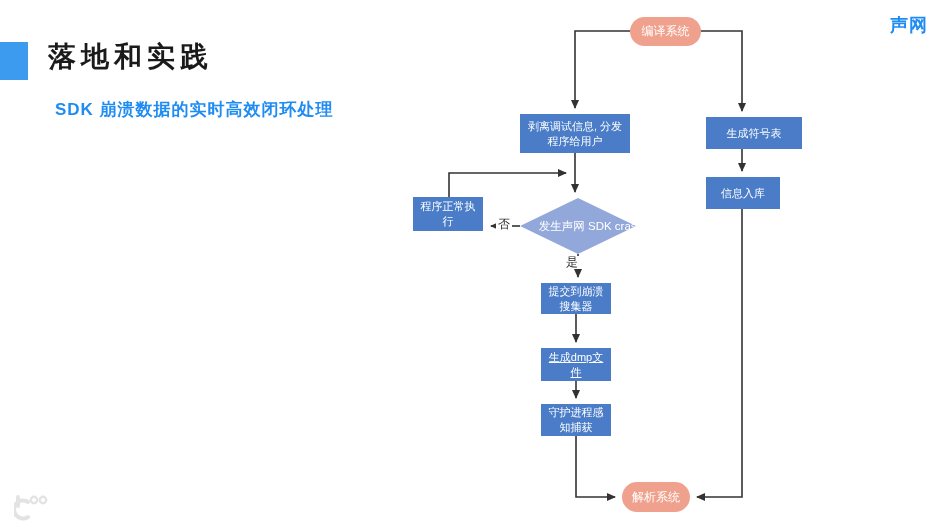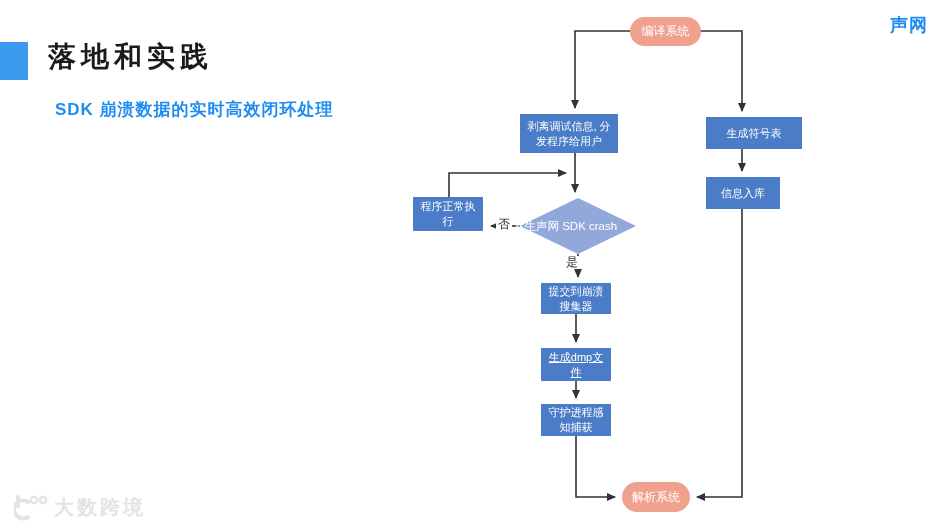--- a/index.html
+++ b/index.html
@@ -15,30 +15,30 @@
     color:#1e8cf2;letter-spacing:1px;}
   .brand-logo{position:absolute;right:12px;top:13px;font-size:18px;font-weight:bold;
     color:#1e8cf2;letter-spacing:1px;}
   
   .chart-layer{position:absolute;left:0;top:0;width:940px;height:529px;}
   .node{position:absolute;display:flex;align-items:center;justify-content:center;
     text-align:center;color:#ffffff;font-size:11px;line-height:1.35;box-sizing:border-box;
     padding:2px 4px;}
   .node.process{background:#4a7cc7;}
   .node.terminator{background:#f0a18d;border-radius:15px;font-size:12px;}
-  .n-strip{left:520px;top:114px;width:98px;height:39px;}
+  .n-strip{left:520px;top:114px;width:110px;height:39px;}
   .n-symbol{left:706px;top:117px;width:96px;height:32px;}
   .n-store{left:706px;top:177px;width:74px;height:32px;}
   .n-normal{left:413px;top:197px;width:70px;height:34px;}
   .n-daemon{left:541px;top:283px;width:70px;height:31px;}
   .n-dmp{left:541px;top:348px;width:70px;height:33px;text-decoration:underline;}
   .n-submit{left:541px;top:404px;width:70px;height:32px;}
   .n-compile{left:630px;top:17px;width:71px;height:29px;font-family:Liberation Serif, serif;}
   .n-parse{left:622px;top:482px;width:68px;height:30px;}
-  .diamond-label{position:absolute;left:513px;top:219px;width:130px;text-align:left;
+  .diamond-label{position:absolute;left:513px;top:219px;width:130px;text-align:right;
     color:#ffffff;font-size:11.5px;}
   .edge-label{position:absolute;background:#ffffff;color:#2b2b2b;font-size:12px;
     padding:0 2px;line-height:1.1;}
   .lbl-no{left:496px;top:218px;}
   .lbl-yes{left:564px;top:256px;}
   
   .watermark{position:absolute;left:14px;top:494px;display:flex;align-items:flex-end;
     color:#e3e3e3;}
   .wm-text{font-size:20px;font-weight:bold;letter-spacing:3px;margin-left:6px;}
 </style>
@@ -86,14 +86,13 @@
 <div class="edge-label lbl-no">否</div>
 <div class="edge-label lbl-yes">是</div>
 
 <div class="watermark">
   <svg width="34" height="27" viewBox="0 0 34 27">
     <path d="M14 8 A 9 9 0 1 0 14 23" fill="none" stroke="#e3e3e3" stroke-width="4" stroke-linecap="round"></path>
     <path d="M4 3 L4 12" fill="none" stroke="#e3e3e3" stroke-width="4" stroke-linecap="round"></path>
     <circle cx="20" cy="6" r="3.2" fill="none" stroke="#e3e3e3" stroke-width="2.4"></circle>
     <circle cx="29" cy="6" r="3.2" fill="none" stroke="#e3e3e3" stroke-width="2.4"></circle>
   </svg>
-  <span class="wm-text">大数跨境</span>
 </div>
 
 </body></html>

